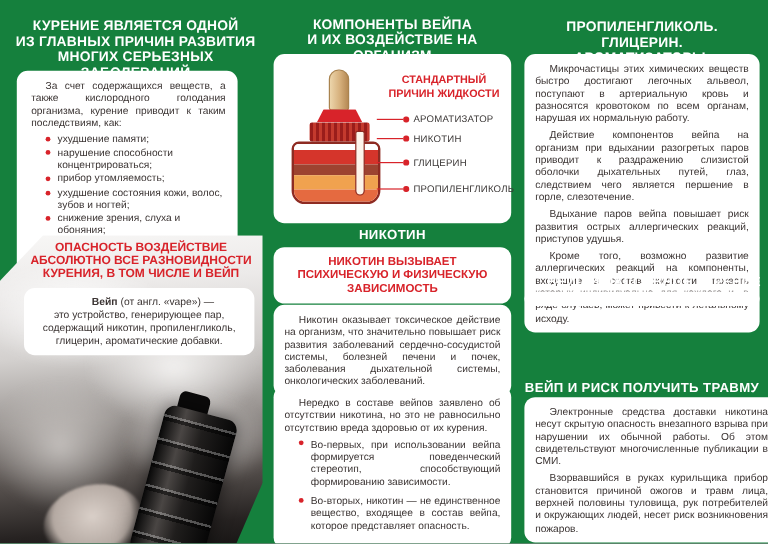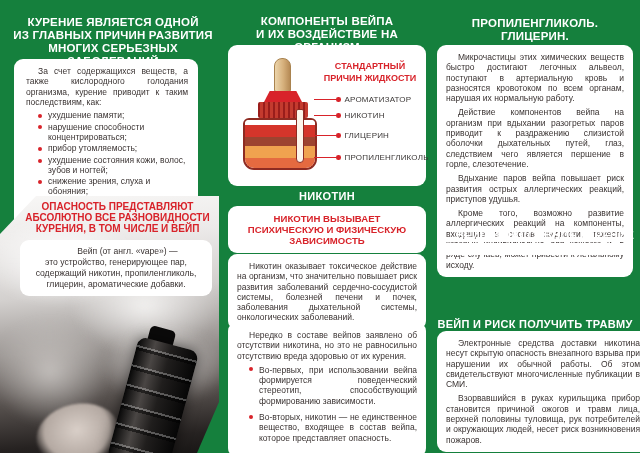--- a/index.html
+++ b/index.html
@@ -123,27 +123,27 @@
 
   <div class="photo">
     <div class="smoke s1"></div>
     <div class="smoke s2"></div>
     <div class="smoke s3"></div>
     <div class="smoke s4"></div>
     <div class="finger"></div>
     <div class="device-tip"></div>
     <div class="device"></div>
 
-    <div class="red-statement" style="position:absolute; left:22px; right:6px; top:6px; font-size:10px; line-height:10.8px;">ОПАСНОСТЬ ПРЕДСТАВЛЯЮТ
+    <div class="red-statement" style="position:absolute; left:22px; right:6px; top:6px; font-size:10px; line-height:10.8px;">ОПАСНОСТЬ ВОЗДЕЙСТВИЕ
 АБСОЛЮТНО ВСЕ РАЗНОВИДНОСТИ
 КУРЕНИЯ, В ТОМ ЧИСЛЕ И ВЕЙП</div>
 
     <div class="card" style="left:20px; top:44px; width:192px; padding:6px 4px; text-align:center; position:absolute;">
       <div style="font-size:8.6px; line-height:11px; color:#3a3332;">
-        <span style="font-weight:normal;margin-left:23px;">Вейп</span><span> (от англ. «vape») —</span>
+        <span style="font-weight:bold;margin-left:23px;">Вейп</span><span> (от англ. «vape») —</span>
         <div class="pre">это устройство, генерирующее пар,
 содержащий никотин, пропиленгликоль,
 глицерин, ароматические добавки.</div>
       </div>
     </div>
   </div>
 
   <div class="col-header" style="left:228px; top:15px; width:198px;">КОМПОНЕНТЫ ВЕЙПА
 И ИХ ВОЗДЕЙСТВИЕ НА ОРГАНИЗМ</div>
 

